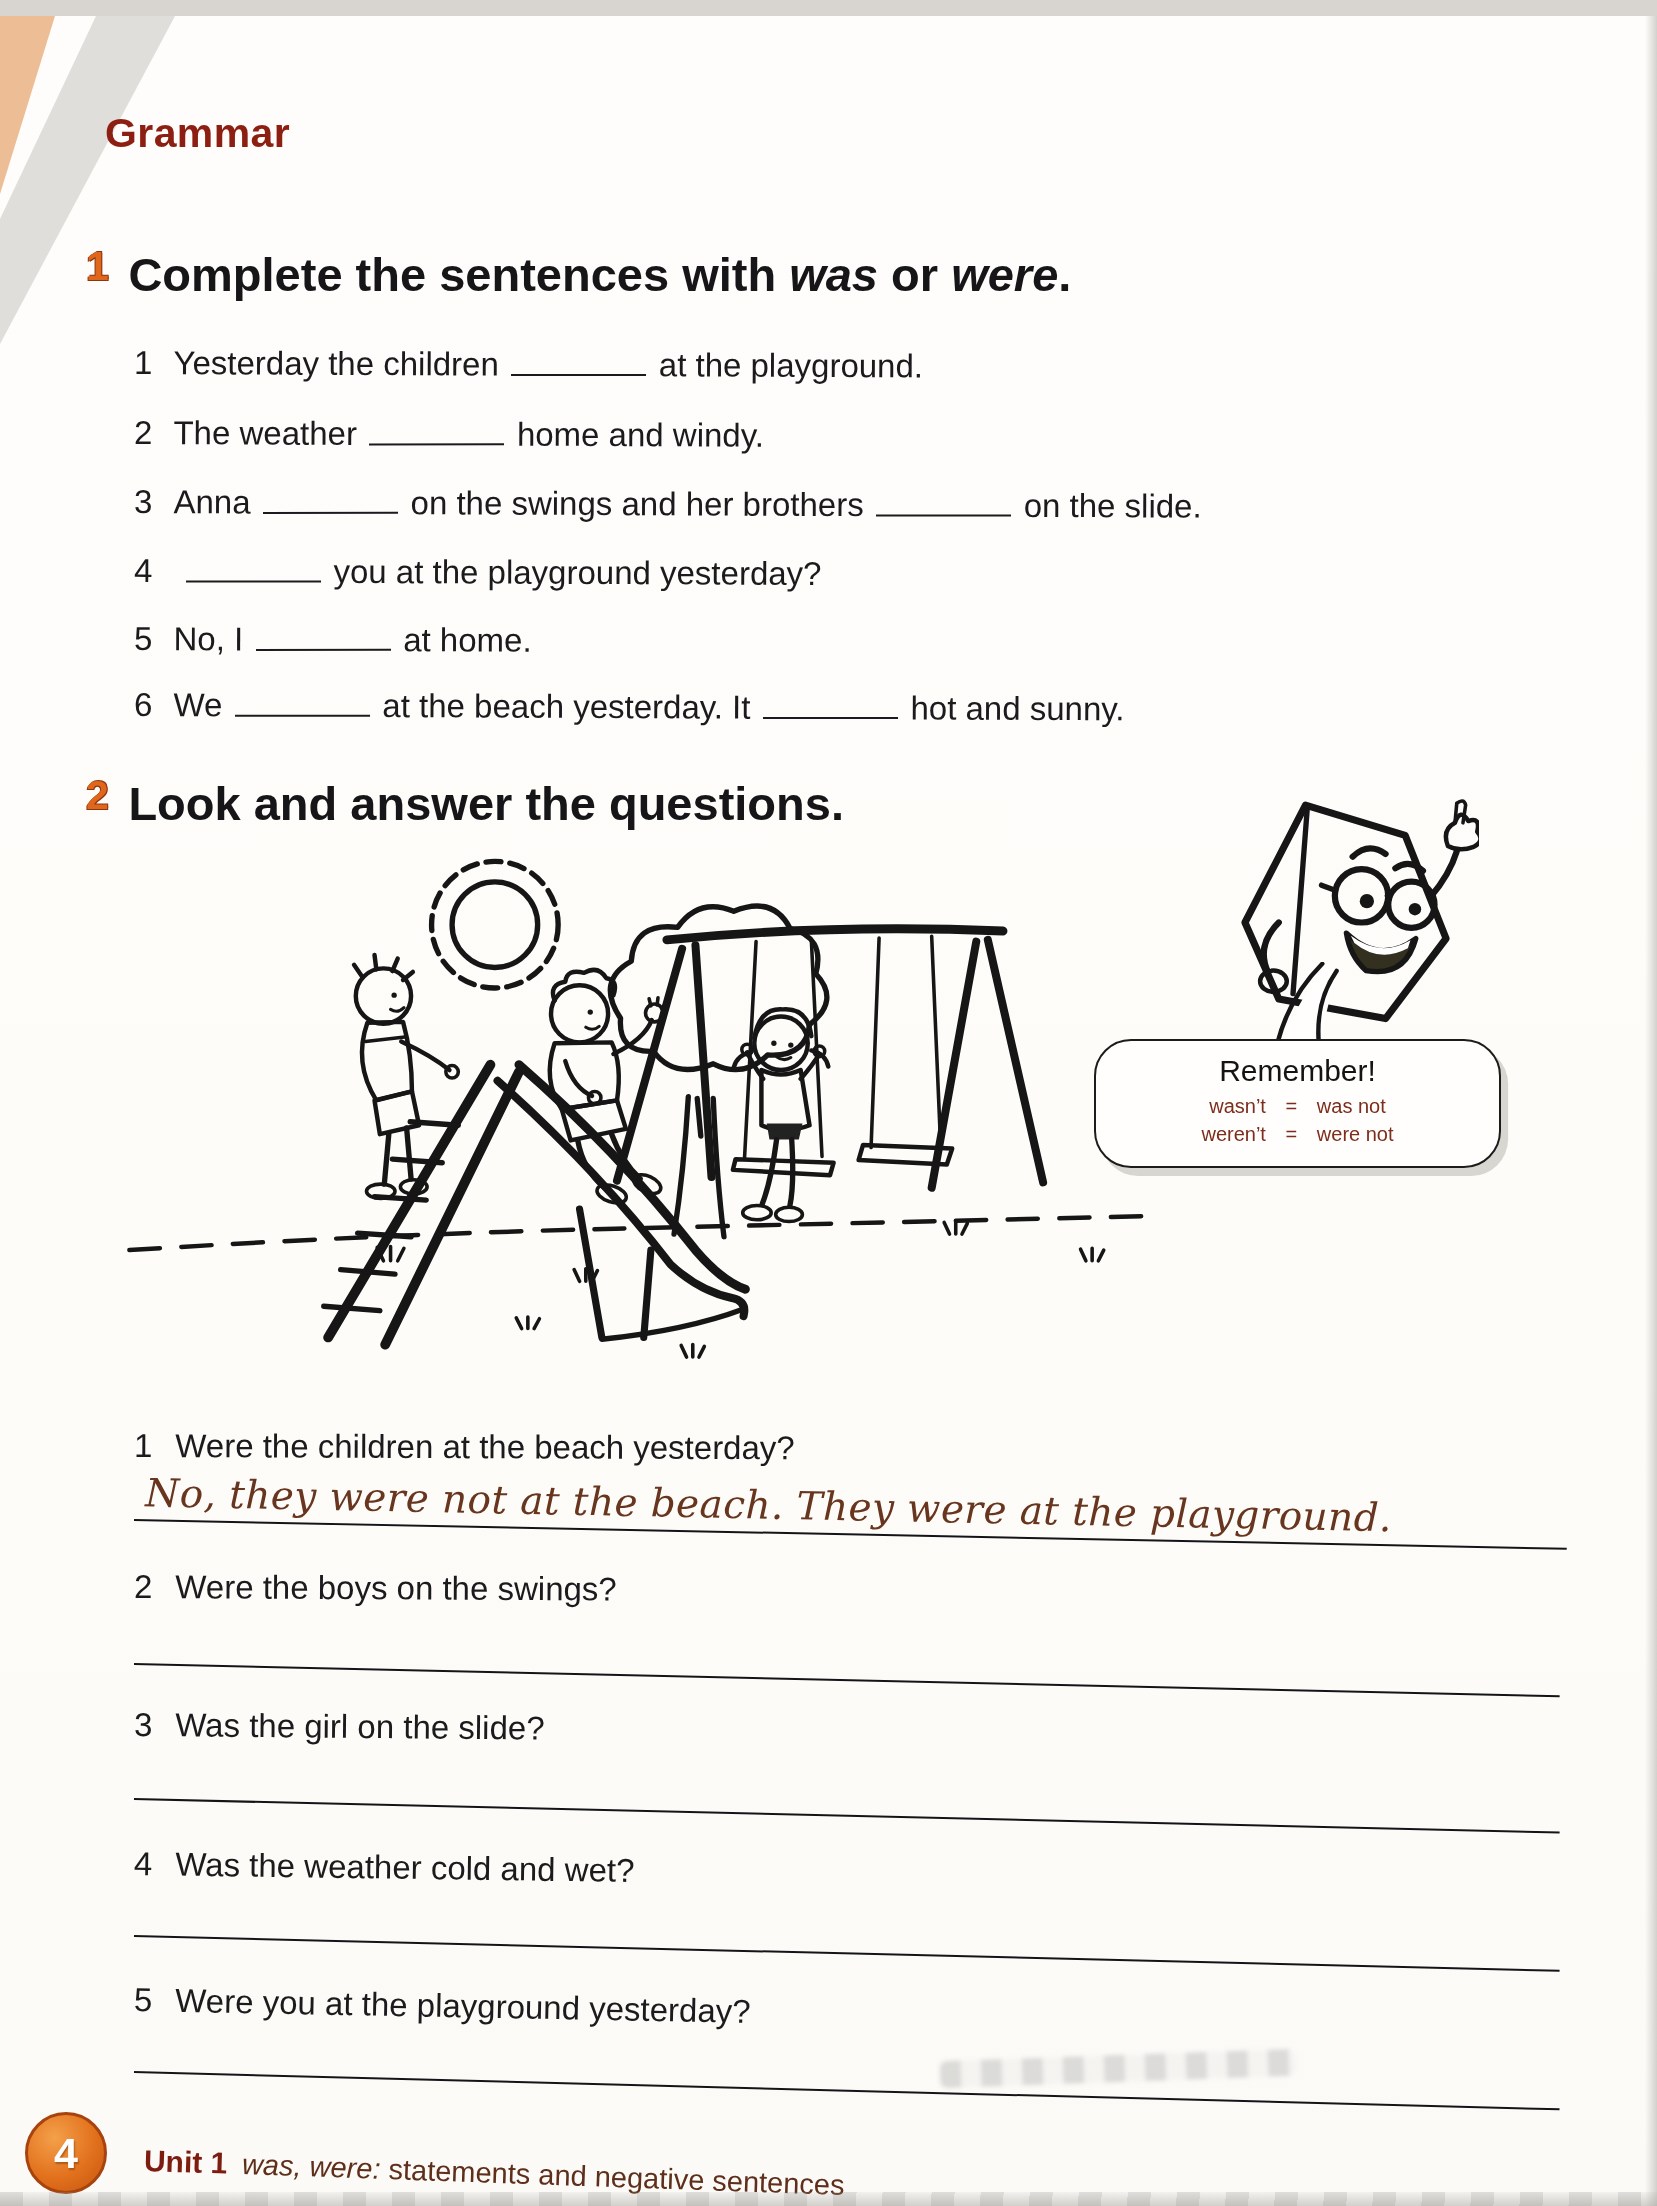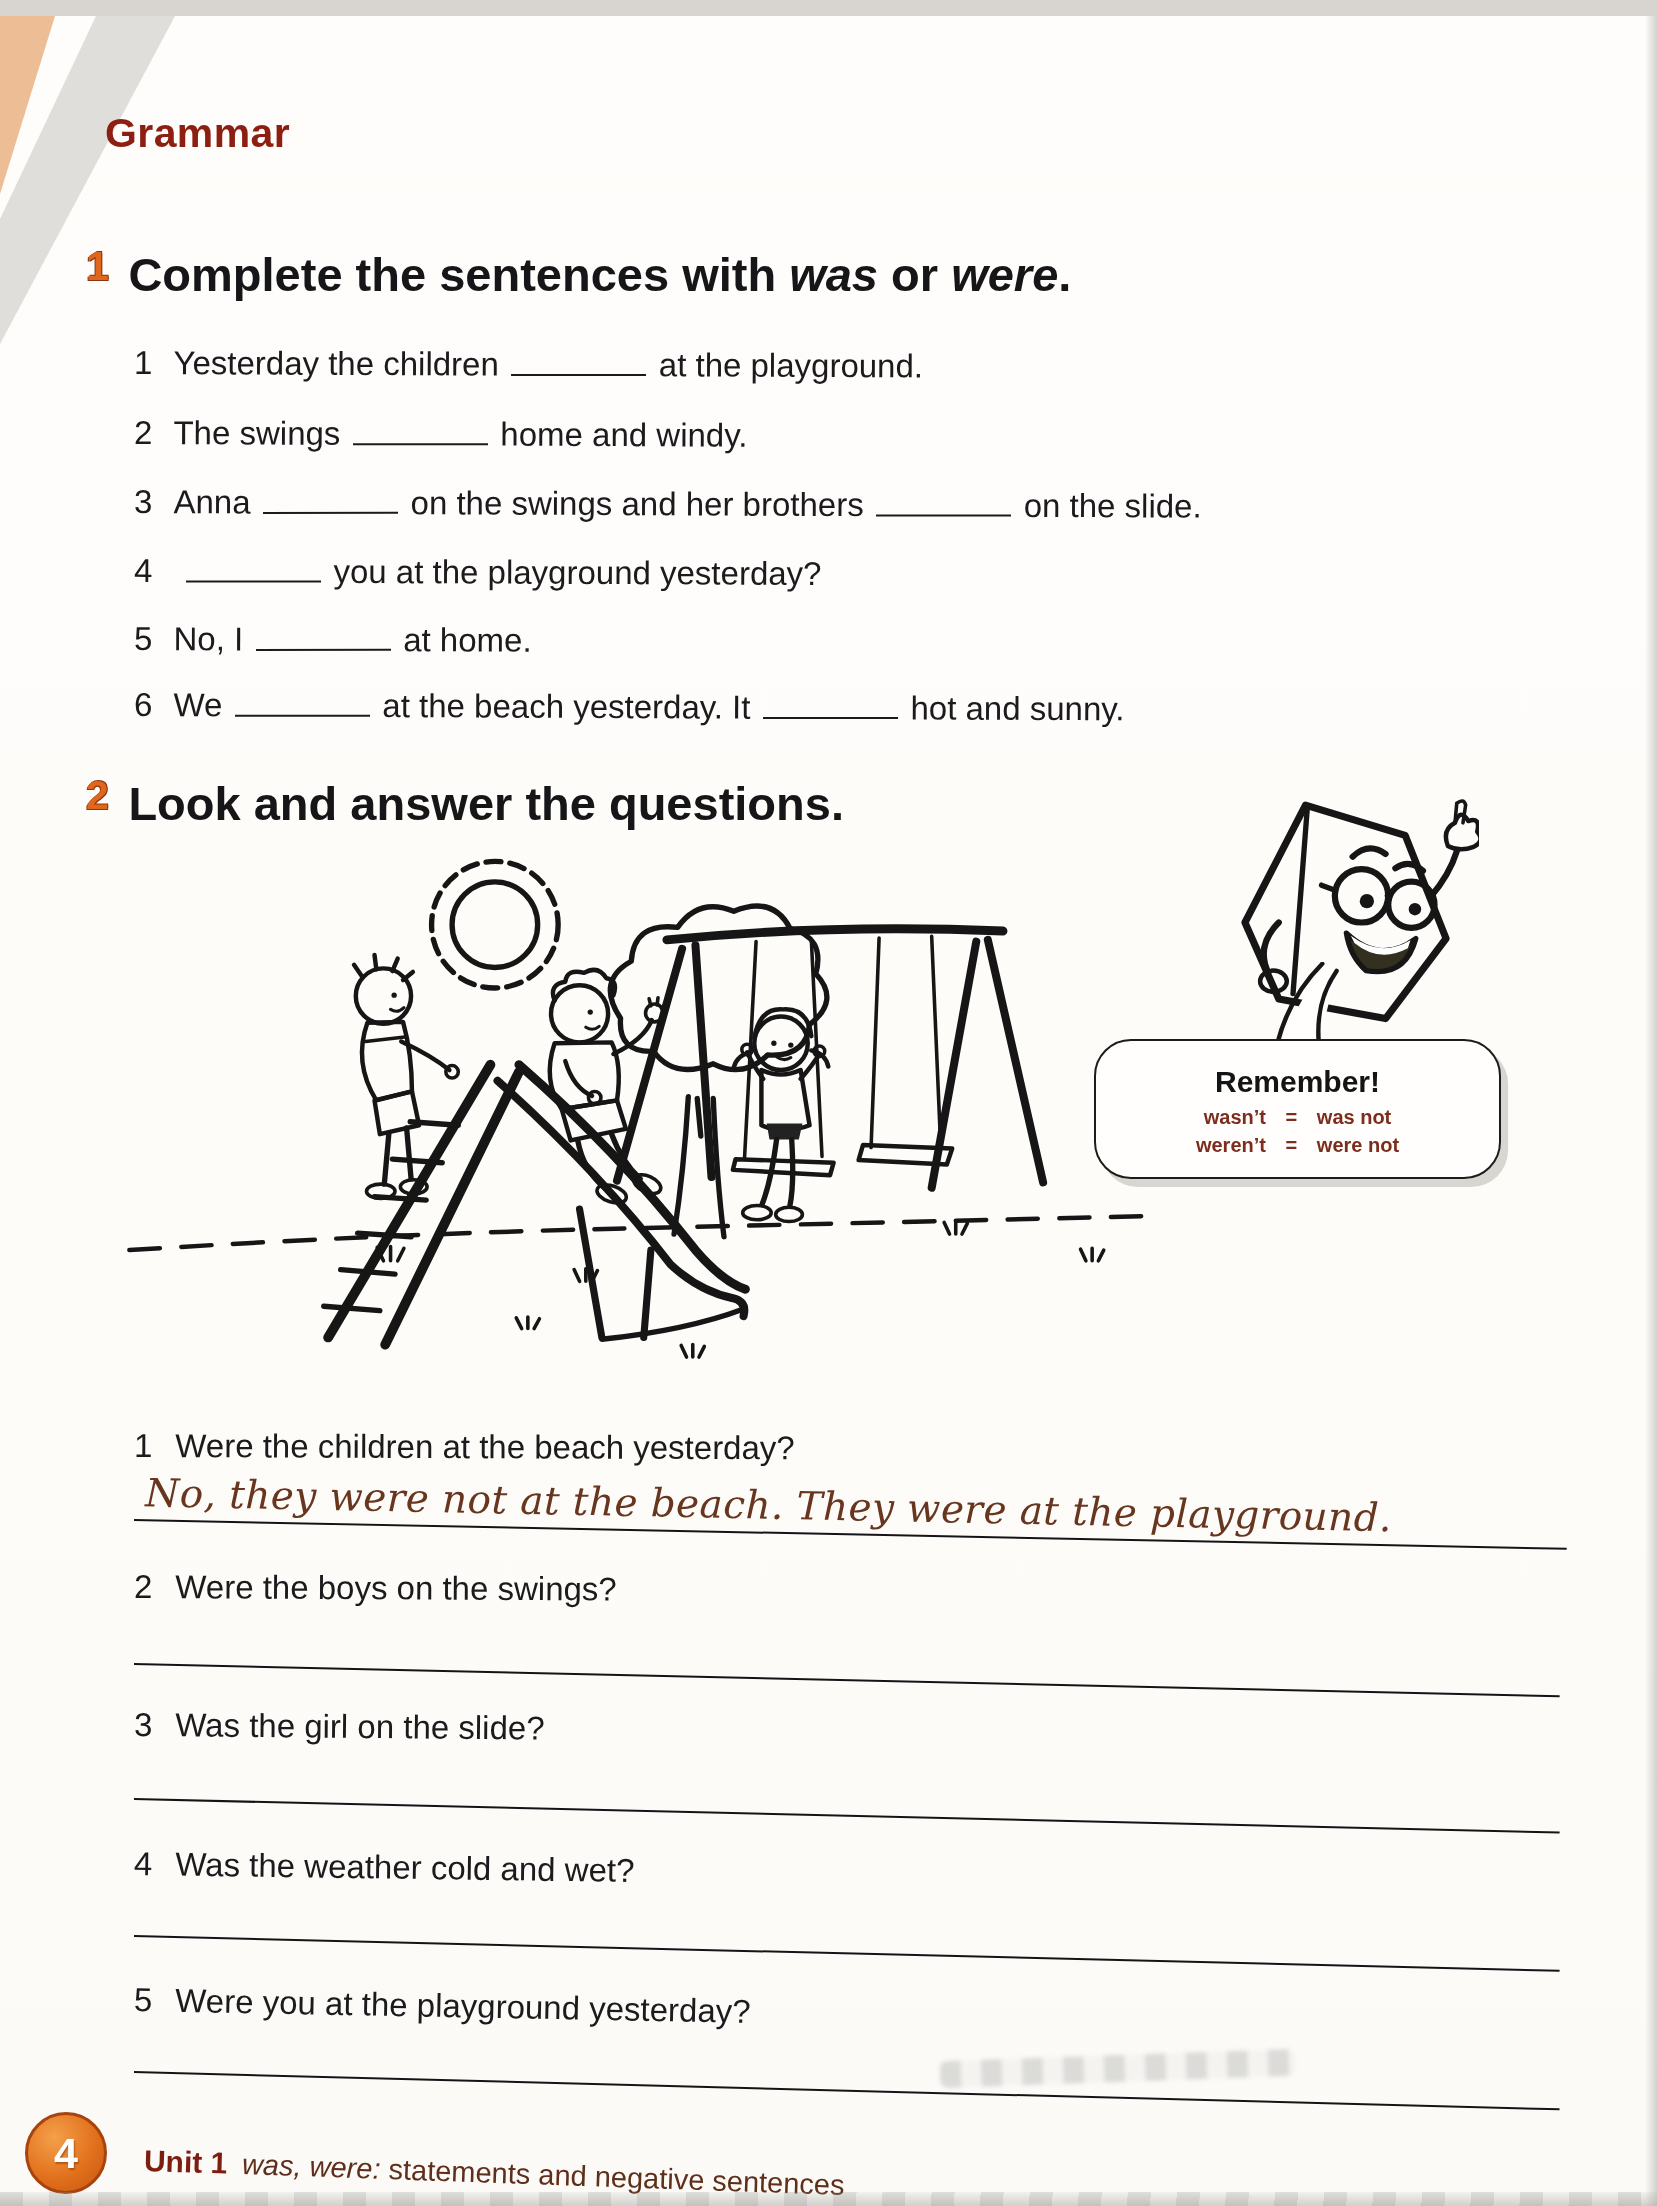--- a/index.html
+++ b/index.html
@@ -39,21 +39,21 @@
   .inum{min-width:27px;}
   .blank{display:inline-block;width:135px;height:27px;border-bottom:2.7px solid #1b1b1d;
     transform:rotate(-.3deg);}
 
   
   .playground{position:absolute;left:116px;top:815px;}
   .mascot{position:absolute;left:1172px;top:773px;}
   .bubble{position:absolute;left:1094px;top:1023px;width:385px;
     background:#fffefc;border:2.7px solid #1c1c1c;border-radius:37px;
     box-shadow:7.1px 8px 0 rgba(178,176,168,.5);
-    padding:24px 9px 18px 9px;text-align:center;font-weight:bold;}
+    padding:13px 9px 18px 9px;text-align:center;}
   .bubble-tail{position:absolute;left:1265px;top:946px;}
   .remember-h{font-size:30px;color:#141414;margin-bottom:5.3px;}
   .remember-line{font-size:20px;color:#7c2d1c;line-height:1.38;display:flex;justify-content:center;gap:19.6px;}
 
   
   .q-row{position:absolute;left:134px;display:flex;gap:14.3px;font-size:33px;color:#1b1b1d;
     transform-origin:left;}
   .q1-answer{position:absolute;left:134px;top:1454px;width:1422px;
     border-bottom:2.7px solid #141418;padding:0 0 3.6px 10.7px;
     transform:rotate(1.15deg);transform-origin:left bottom;}
@@ -92,21 +92,21 @@
   </div>
 
   <div class="s-row" style="top:328px;">
     <span class="inum">1</span>
     <span>Yesterday the children</span>
     <span class="blank"></span>
     <span>at the playground.</span>
   </div>
   <div class="s-row" style="top:398px;">
     <span class="inum">2</span>
-    <span>The swings</span>
+    <span>The weather</span>
     <span class="blank"></span>
     <span>home and windy.</span>
   </div>
   <div class="s-row" style="top:467px;">
     <span class="inum">3</span>
     <span>Anna</span>
     <span class="blank"></span>
     <span>on the swings and her brothers</span>
     <span class="blank"></span>
     <span>on the slide.</span>

